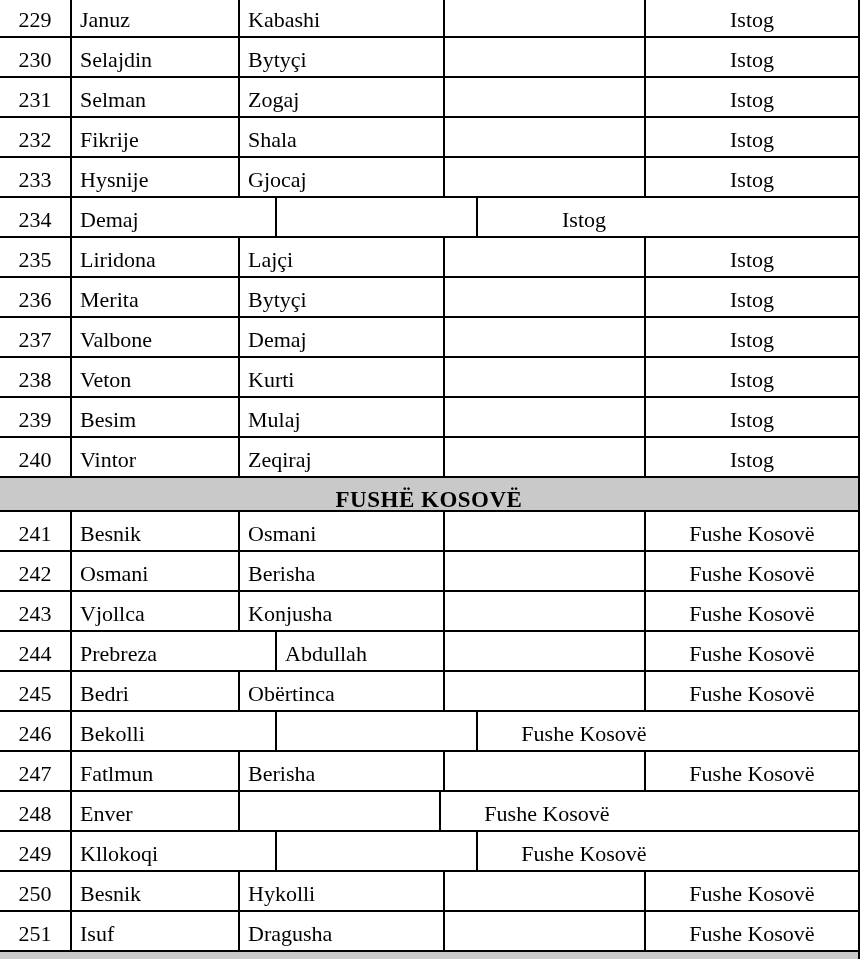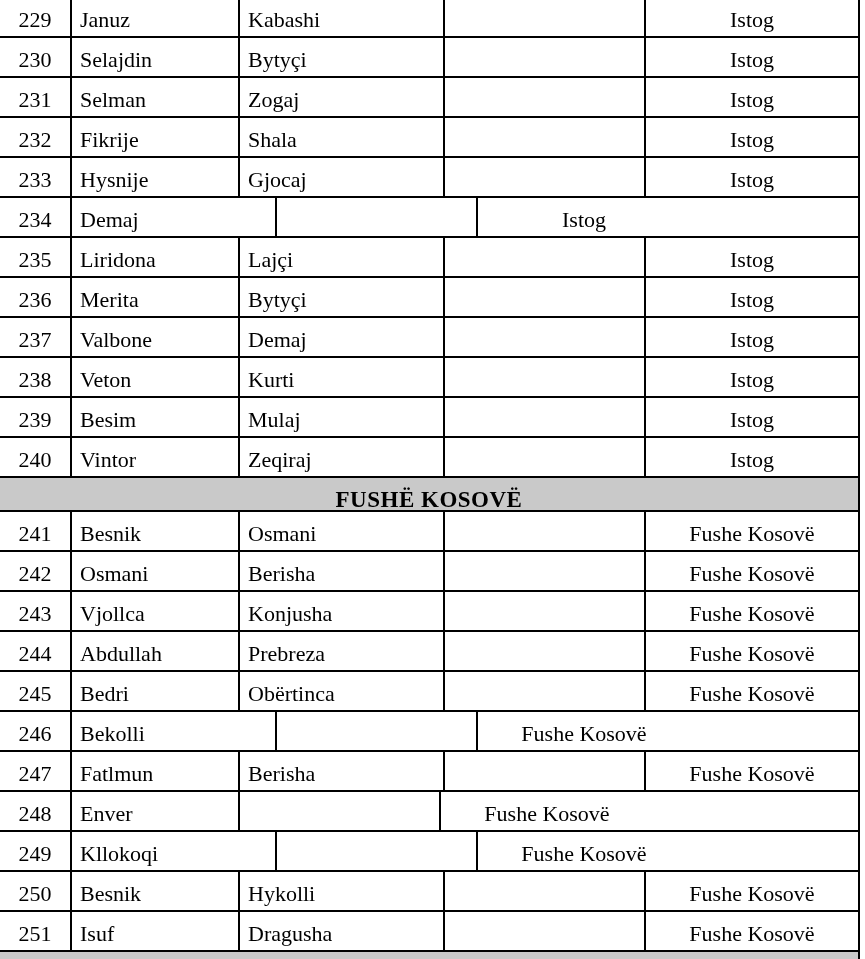--- a/index.html
+++ b/index.html
@@ -189,22 +189,22 @@
   <div class="row">
     <div class="cell c-num divider">243</div>
     <div class="cell c-first divider">Vjollca</div>
     <div class="cell c-last divider">Konjusha</div>
     <div class="cell c-blank divider"></div>
     <div class="cell c-city">Fushe Kosovë</div>
   </div>
 
   <div class="row">
     <div class="cell c-num divider">244</div>
+    <div class="cell c-last divider">Prebreza</div>
     <div class="cell c-first divider">Abdullah</div>
-    <div class="cell c-last divider">Prebreza</div>
     <div class="cell c-blank divider"></div>
     <div class="cell c-city">Fushe Kosovë</div>
   </div>
 
   <div class="row">
     <div class="cell c-num divider">245</div>
     <div class="cell c-first divider">Bedri</div>
     <div class="cell c-last divider">Obërtinca</div>
     <div class="cell c-blank divider"></div>
     <div class="cell c-city">Fushe Kosovë</div>

